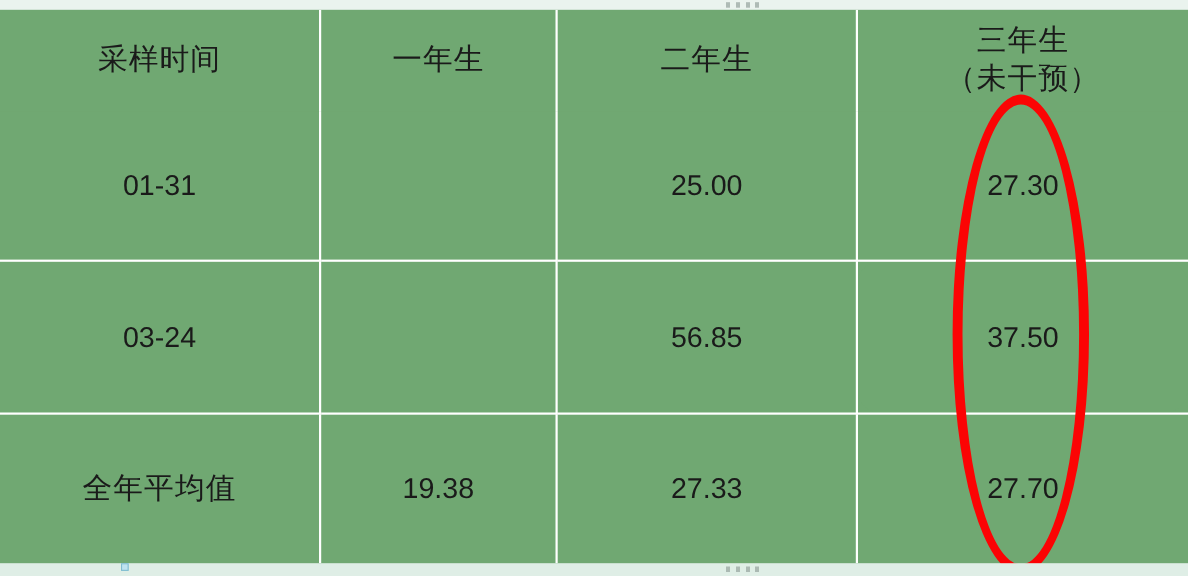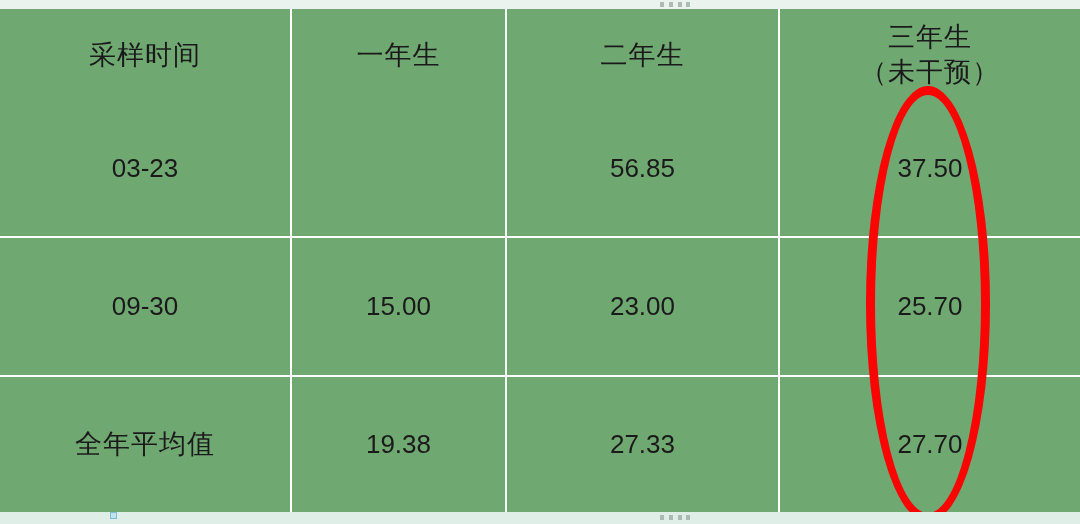--- a/index.html
+++ b/index.html
@@ -151,36 +151,36 @@
             <span>二年生</span>
           </th>
           <th>
             <span>三年生</span>
             <span class="hdr-l2">（未干预）</span>
           </th>
         </tr>
       </thead>
       <tbody>
 
+        <tr>
+          <td class="label-cell">01-31</td>
+          <td class="empty-cell"></td>
+          <td>25.00</td>
+          <td>27.30</td>
+        </tr>
 
         <tr>
-          <td class="label-cell">03-23</td>
+          <td class="label-cell">03-24</td>
           <td class="empty-cell"></td>
           <td>56.85</td>
           <td class="val-red">37.50</td>
         </tr>
 
 
 
-        <tr>
-          <td class="label-cell">09-30</td>
-          <td>15.00</td>
-          <td>23.00</td>
-          <td>25.70</td>
-        </tr>
 
 
         <tr class="total-row">
           <td class="label-cell">全年平均值</td>
           <td>19.38</td>
           <td>27.33</td>
           <td>27.70</td>
         </tr>
 
       </tbody>

